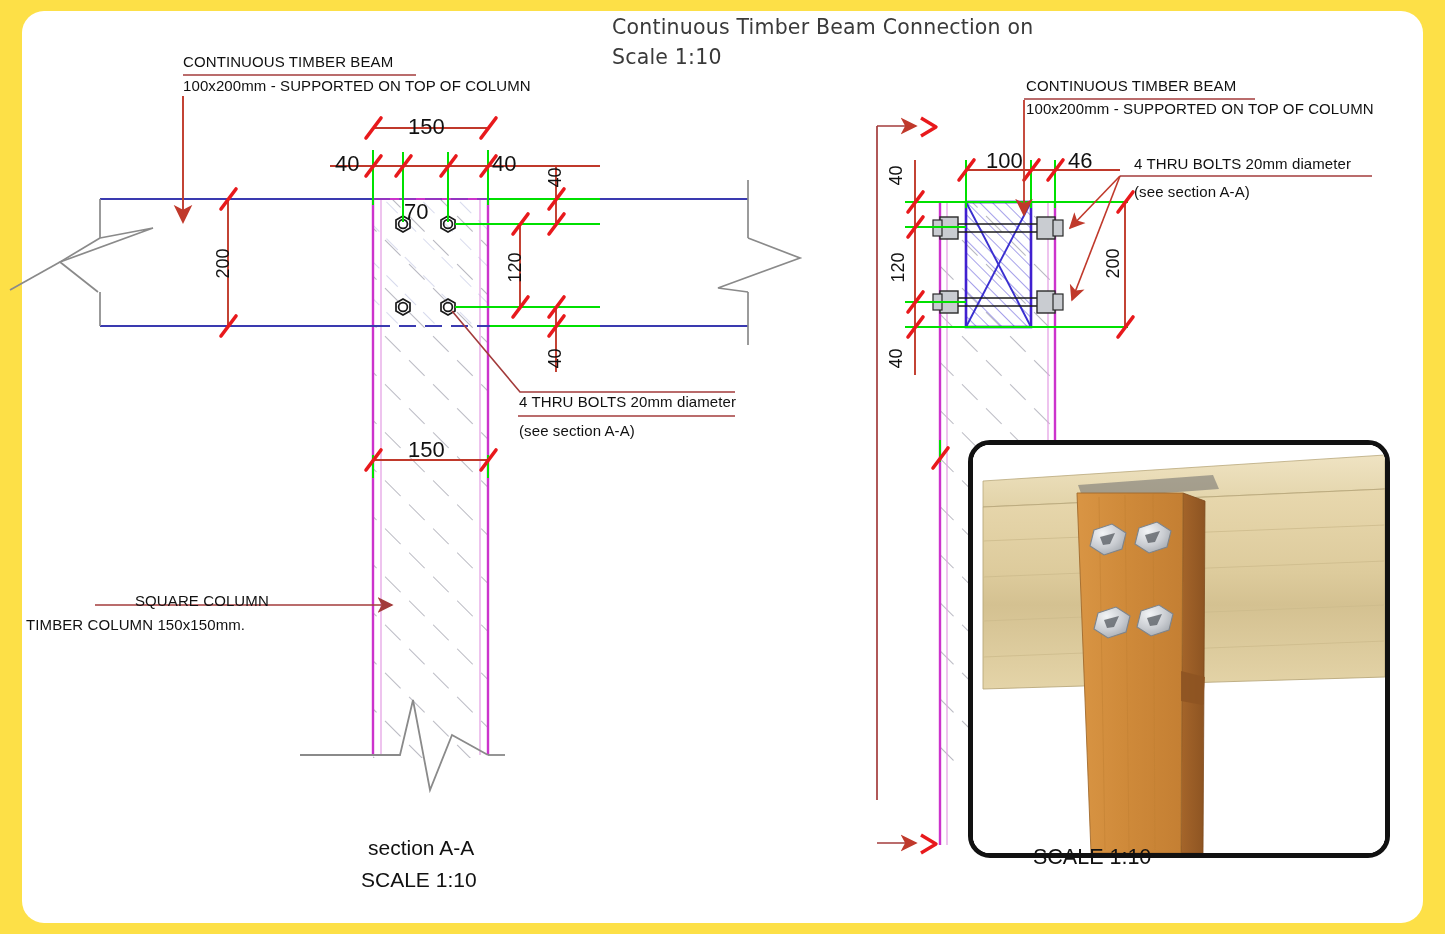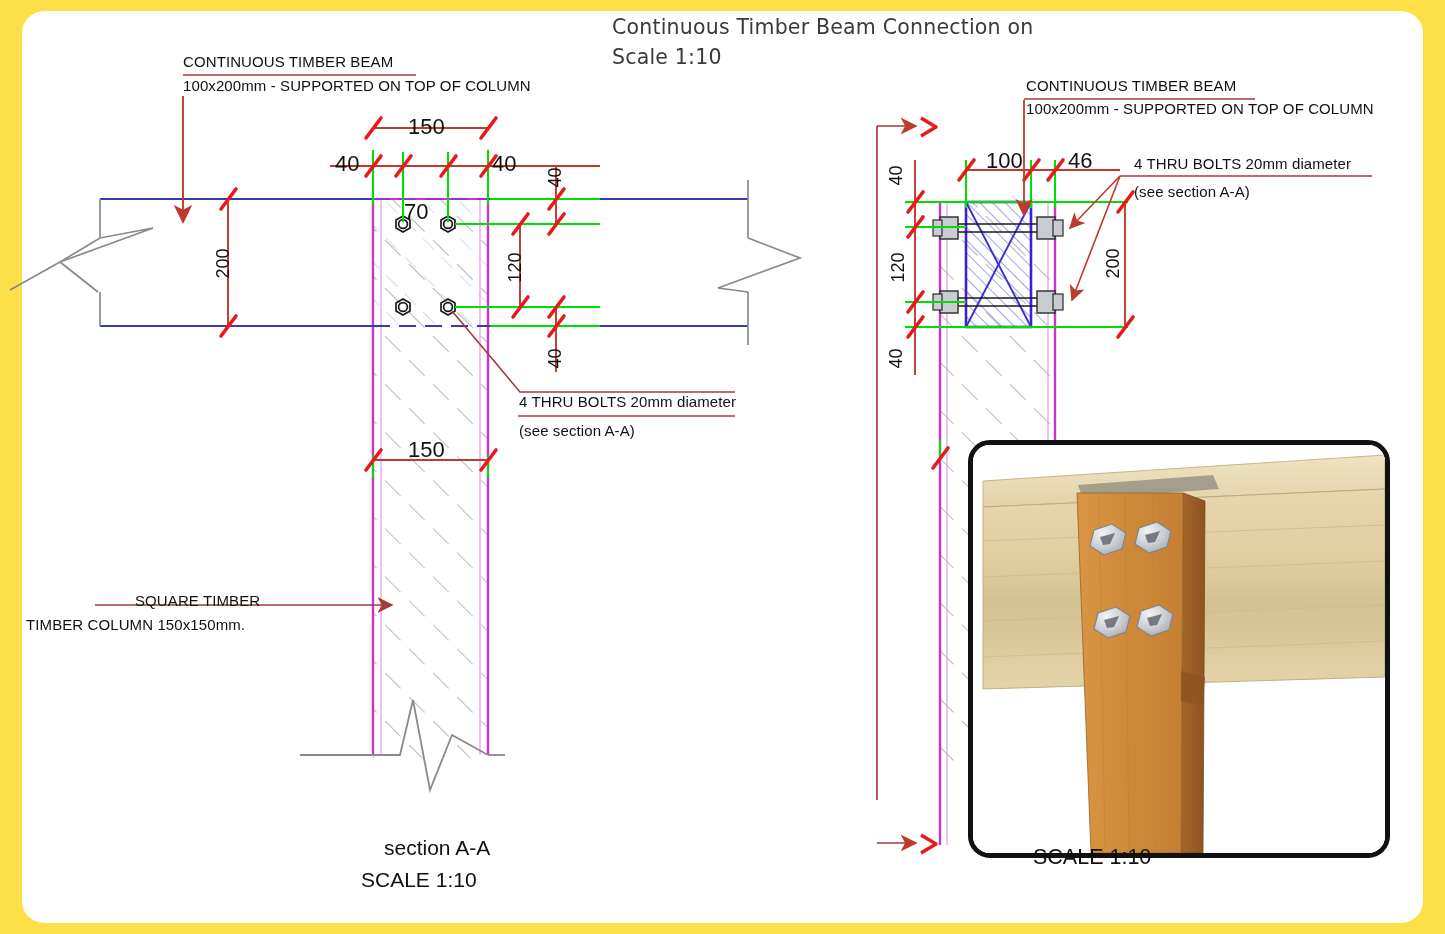--- a/index.html
+++ b/index.html
@@ -346,24 +346,24 @@
   <div class="txt dim" style="left:492px;top:151px;">40</div>
   <div class="txt dimv" style="left:208px;top:253px;transform:rotate(-90deg);">200</div>
   <div class="txt dimv" style="left:545px;top:167px;transform:rotate(-90deg);">40</div>
   <div class="txt dimv" style="left:500px;top:257px;transform:rotate(-90deg);">120</div>
   <div class="txt dimv" style="left:545px;top:348px;transform:rotate(-90deg);">40</div>
   <div class="txt dim" style="left:408px;top:437px;">150</div>
 
   <div class="txt note" style="left:519px;top:393px;">4 THRU BOLTS 20mm diameter</div>
   <div class="txt note" style="left:519px;top:422px;">(see section A-A)</div>
 
-  <div class="txt note" style="left:135px;top:592px;">SQUARE TIMBER</div>
+  <div class="txt note" style="left:135px;top:592px;">SQUARE COLUMN</div>
   <div class="txt note" style="left:26px;top:616px;">TIMBER COLUMN 150x150mm.</div>
 
-  <div class="txt caption" style="left:384px;top:836px;text-align:center;">section A-A</div>
+  <div class="txt caption" style="left:368px;top:836px;text-align:center;">section A-A</div>
   <div class="txt caption" style="left:361px;top:868px;">SCALE 1:10</div>
 
   <div class="txt note" style="left:1026px;top:77px;">CONTINUOUS TIMBER BEAM</div>
   <div class="txt note" style="left:1026px;top:100px;">100x200mm - SUPPORTED ON TOP OF COLUMN</div>
 
   <div class="txt dim" style="left:986px;top:148px;">100</div>
   <div class="txt dim" style="left:1068px;top:148px;">46</div>
   <div class="txt dimv" style="left:886px;top:165px;transform:rotate(-90deg);">40</div>
   <div class="txt dimv" style="left:883px;top:257px;transform:rotate(-90deg);">120</div>
   <div class="txt dimv" style="left:886px;top:348px;transform:rotate(-90deg);">40</div>

